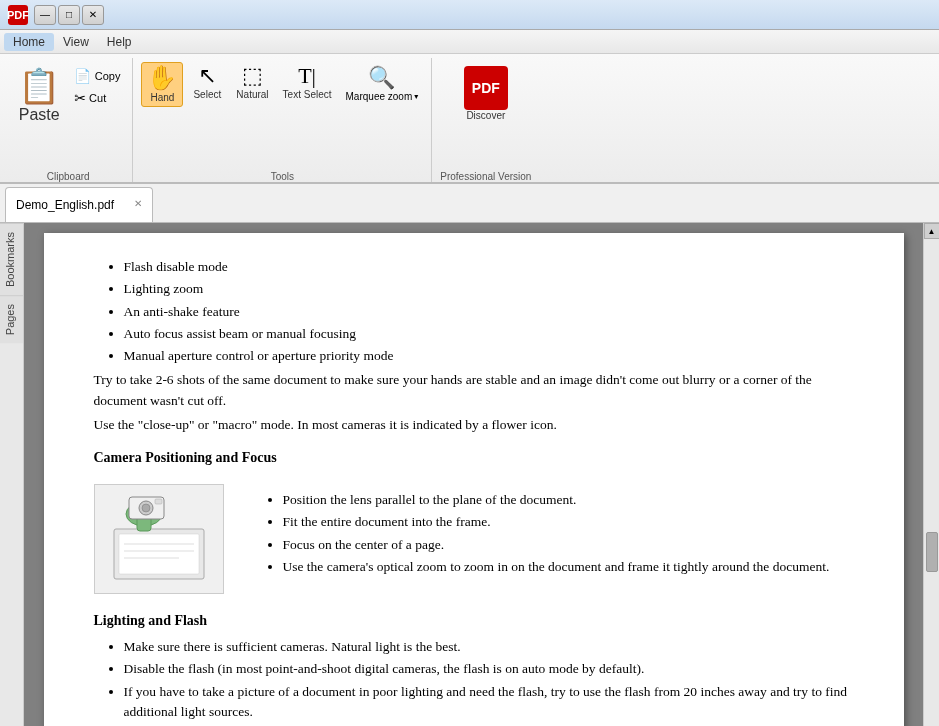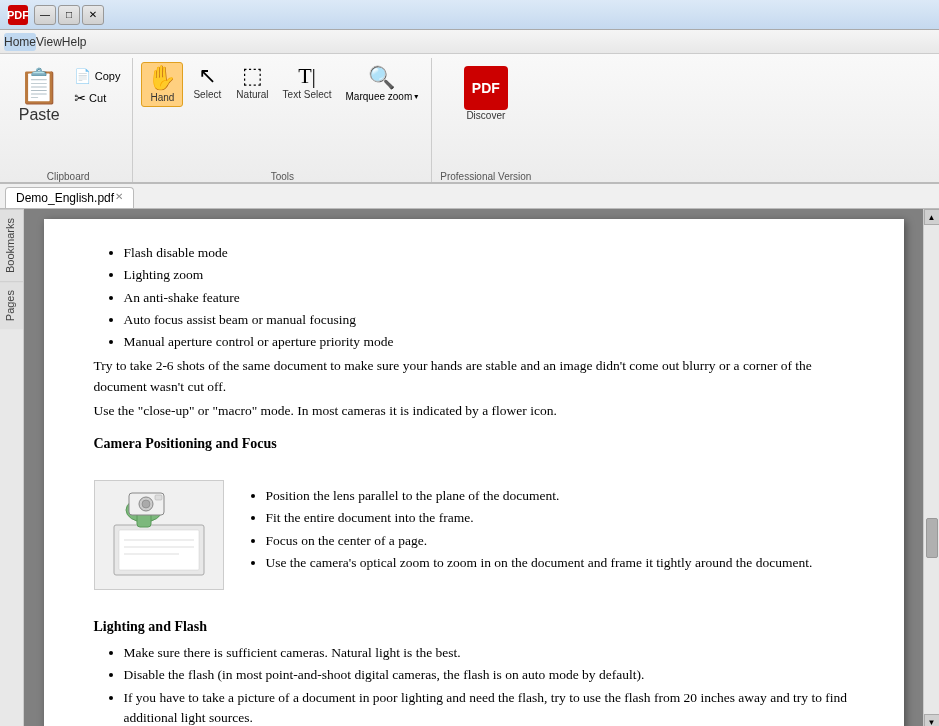--- a/index.html
+++ b/index.html
@@ -23,21 +23,21 @@
     
     .menu-bar {
       background: linear-gradient(to bottom, #f5f5f5, #e8e8e8);
       height: 24px;
       display: flex;
       align-items: center;
       padding: 0 4px;
       border-bottom: 1px solid #ccc;
     }
     .menu-item {
-      padding: 2px 0;
+      padding: 2px 9px;
       font-size: 12px;
       color: #333;
       cursor: pointer;
       border-radius: 3px;
     }
     .menu-item:hover, .menu-item.active { background: #c0d8f0; }
 
     
     .ribbon {
       background: linear-gradient(to bottom, #f9f9f9, #ececec);
@@ -122,25 +122,25 @@
     .doc-tabs {
       background: #f0f0f0;
       border-bottom: 1px solid #bbb;
       display: flex;
       padding: 3px 5px 0;
     }
     .doc-tab {
       background: white;
       border: 1px solid #bbb;
       border-bottom: none;
-      padding: 3px 10px;
+      padding: 10px 10px;
       font-size: 12px;
       display: flex;
       align-items: flex-start;
-      gap: 1px;
+      gap: 20px;
       cursor: pointer;
       border-radius: 4px 4px 0 0;
     }
     .doc-tab .close-tab { font-size: 10px; color: #888; cursor: pointer; }
 
     
     .main-area {
       display: flex;
       height: calc(726px - 30px - 24px - 97px - 26px - 28px);
     }
@@ -181,21 +181,21 @@
       font-family: 'Times New Roman', serif;
       font-size: 13.5px;
       line-height: 1.5;
       box-shadow: 2px 2px 8px rgba(0,0,0,0.4);
       position: relative;
     }
     .pdf-page h2 { font-size: 14px; font-weight: bold; margin: 12px 0 6px; }
     .pdf-page p { margin: 4px 0; }
     .pdf-page ul { margin: 4px 0 4px 30px; }
     .pdf-page ul li { margin: 2px 0; }
-    .section-image-row { display: flex; gap: 12px; margin: 26px 0; }
+    .section-image-row { display: flex; gap: 29px; margin: 16px 0; }
     .section-image {
       width: 130px;
       height: 110px;
       background: #f0f0f0;
       border: 1px solid #ccc;
       flex-shrink: 0;
       display: flex;
       align-items: center;
       justify-content: center;
       position: relative;

